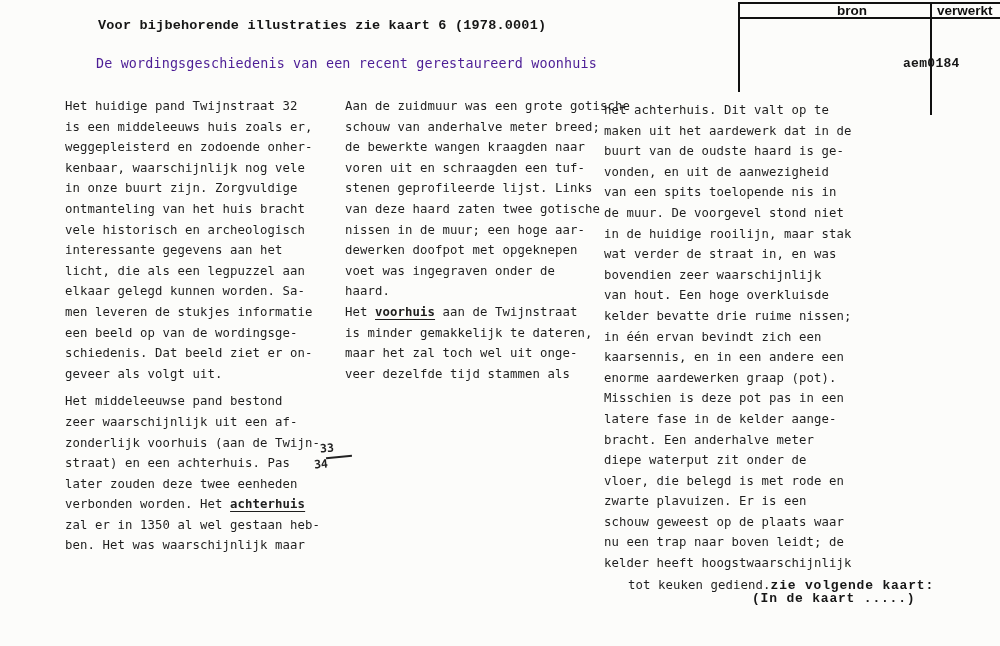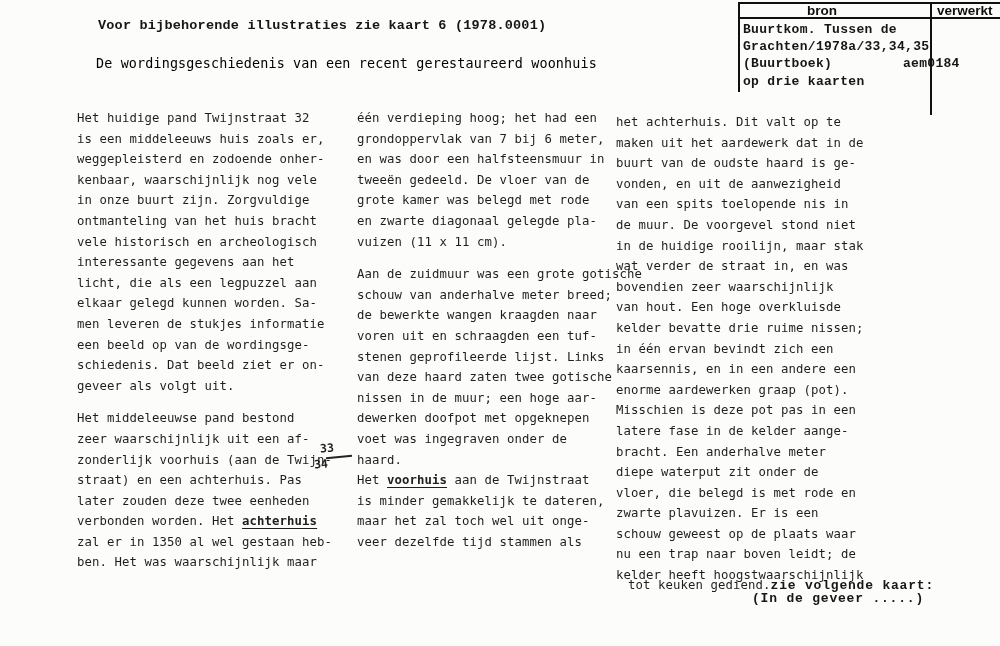--- a/index.html
+++ b/index.html
@@ -15,37 +15,37 @@
   
   .tw{
     font-family:"DejaVu Sans Mono", monospace;
     font-size:12.3px;
     line-height:20.6px;
     letter-spacing:0.1px;
     white-space:nowrap;
     color:#1e1e1e;
   }
   .col{position:absolute;}
-  .para{margin:12px;}
+  .para{margin:0;}
   .gap7{margin-bottom:7px;}
   .gap12{margin-bottom:12px;}
   .u{text-decoration:underline;text-underline-offset:3px;font-weight:bold;}
   
   .courier{
     font-family:"Liberation Mono", monospace;
     font-weight:bold;
     color:#161616;
   }
   .title1{
     position:absolute;left:98px;top:18px;
     font-size:13.5px;letter-spacing:0.2px;white-space:nowrap;
   }
   .title2{
     position:absolute;left:96px;top:54px;
-    font-size:13.4px;letter-spacing:0.15px;white-space:nowrap;color:#000000;
+    font-size:13.4px;letter-spacing:0.15px;white-space:nowrap;color:#4c1d95;
   }
   
   .tline{position:absolute;background:#101010;}
   .formlabel{
     position:absolute;
     font-family:"Liberation Sans", sans-serif;
     font-weight:bold;font-size:13.5px;color:#101010;
     white-space:nowrap;
     text-align:right;
   }
@@ -77,45 +77,43 @@
 </head>
 <body>
 
 <div class="page">
 
   <div class="tline" style="left:738px;top:2px;width:262px;height:2px;"></div>
   <div class="tline" style="left:738px;top:17px;width:262px;height:2px;"></div>
   <div class="tline" style="left:738px;top:2px;width:2px;height:90px;"></div>
   <div class="tline" style="left:930px;top:2px;width:2px;height:113px;"></div>
 
-  <div class="formlabel" style="left:738px;top:3px;width:168px;text-align:center;">bron</div>
+  <div class="formlabel" style="left:738px;top:3px;width:168px;text-align:center;padding-left:30px;">bron</div>
   <div class="formlabel" style="left:937px;top:3px;">verwerkt</div>
 
-  <div class="courier srccell">Buurtkom. Tussen de<br>Grachten/1978a/33,34,35<br>(Buurtboek)<br>op drie kaarten</div>
   <div class="courier codecell">aem0184</div>
 
   <div class="courier title1">Voor bijbehorende illustraties zie kaart 6 (1978.0001)</div>
   <div class="tw title2">De wordingsgeschiedenis van een recent gerestaureerd woonhuis</div>
 
   <div class="col tw" style="left:65px;top:96px;width:270px;">
     <p class="para gap7">Het huidige pand Twijnstraat 32<br>is een middeleeuws huis zoals er,<br>weggepleisterd en zodoende onher-<br>kenbaar, waarschijnlijk nog vele<br>in onze buurt zijn. Zorgvuldige<br>ontmanteling van het huis bracht<br>vele historisch en archeologisch<br>interessante gegevens aan het<br>licht, die als een legpuzzel aan<br>elkaar gelegd kunnen worden. Sa-<br>men leveren de stukjes informatie<br>een beeld op van de wordingsge-<br>schiedenis. Dat beeld ziet er on-<br>geveer als volgt uit.</p>
     <p class="para">Het middeleeuwse pand bestond<br>zeer waarschijnlijk uit een af-<br>zonderlijk voorhuis (aan de Twijn-<br>straat) en een achterhuis. Pas<br>later zouden deze twee eenheden<br>verbonden worden. Het <span class="u">achterhuis</span><br>zal er in 1350 al wel gestaan heb-<br>ben. Het was waarschijnlijk maar</p>
   </div>
 
   <div class="col tw" style="left:345px;top:96px;width:300px;">
-    <p class="para gap12">één verdieping hoog; het had een<br>grondoppervlak van 7 bij 6 meter,<br>en was door een halfsteensmuur in<br>tweeën gedeeld. De vloer van de<br>grote kamer was belegd met rode<br>en zwarte diagonaal gelegde pla-<br>vuizen (11 x 11 cm).</p>
     <p class="para">Aan de zuidmuur was een grote gotische<br>schouw van anderhalve meter breed;<br>de bewerkte wangen kraagden naar<br>voren uit en schraagden een  tuf-<br>stenen geprofileerde lijst. Links<br>van deze haard zaten twee gotische<br>nissen in de muur;  een hoge aar-<br>dewerken doofpot met opgeknepen<br>voet was ingegraven onder de<br>haard.<br>Het <span class="u">voorhuis</span> aan de Twijnstraat<br>is minder gemakkelijk te dateren,<br>maar het zal toch wel uit onge-<br>veer dezelfde tijd stammen als</p>
   </div>
 
   <div class="hand" style="left:320px;top:441px;transform:rotate(-4deg);">33</div>
   <div class="handbar" style="left:326px;top:456px;width:26px;height:2px;"></div>
   <div class="hand" style="left:314px;top:457px;transform:rotate(-5deg);">34</div>
 
   <div class="col tw" style="left:604px;top:100px;width:300px;">
     <p class="para">het achterhuis. Dit valt op te<br>maken uit het aardewerk dat in de<br>buurt van de oudste haard is ge-<br>vonden, en uit de aanwezigheid<br>van een spits toelopende nis in<br>de muur. De voorgevel stond niet<br>in de huidige rooilijn, maar stak<br>wat verder de straat in, en was<br>bovendien zeer waarschijnlijk<br>van hout. Een hoge overkluisde<br>kelder bevatte drie ruime nissen;<br>in één ervan  bevindt zich een<br>kaarsennis, en in een andere een<br>enorme aardewerken graap (pot).<br>Misschien is deze pot pas in een<br>latere fase in de kelder aange-<br>bracht. Een anderhalve meter<br>diepe waterput zit onder de<br>vloer, die belegd is met rode en<br>zwarte plavuizen. Er is een<br>schouw geweest op de plaats waar<br>nu een trap naar boven leidt; de<br>kelder heeft hoogstwaarschijnlijk</p>
   </div>
 
   <div class="lastline">
     <span class="tw">tot keuken gediend.</span><span class="annot">zie volgende kaart:</span>
   </div>
-  <div class="inblack annot">(In de geveer .....)</div>
+  <div class="inblack annot">(In de kaart .....)</div>
 
 </div>
 
 </body></html>

